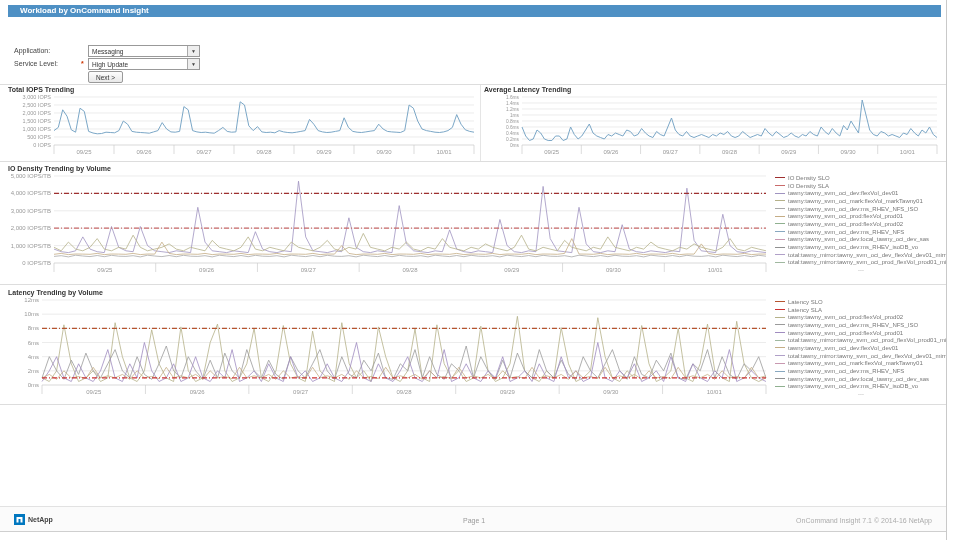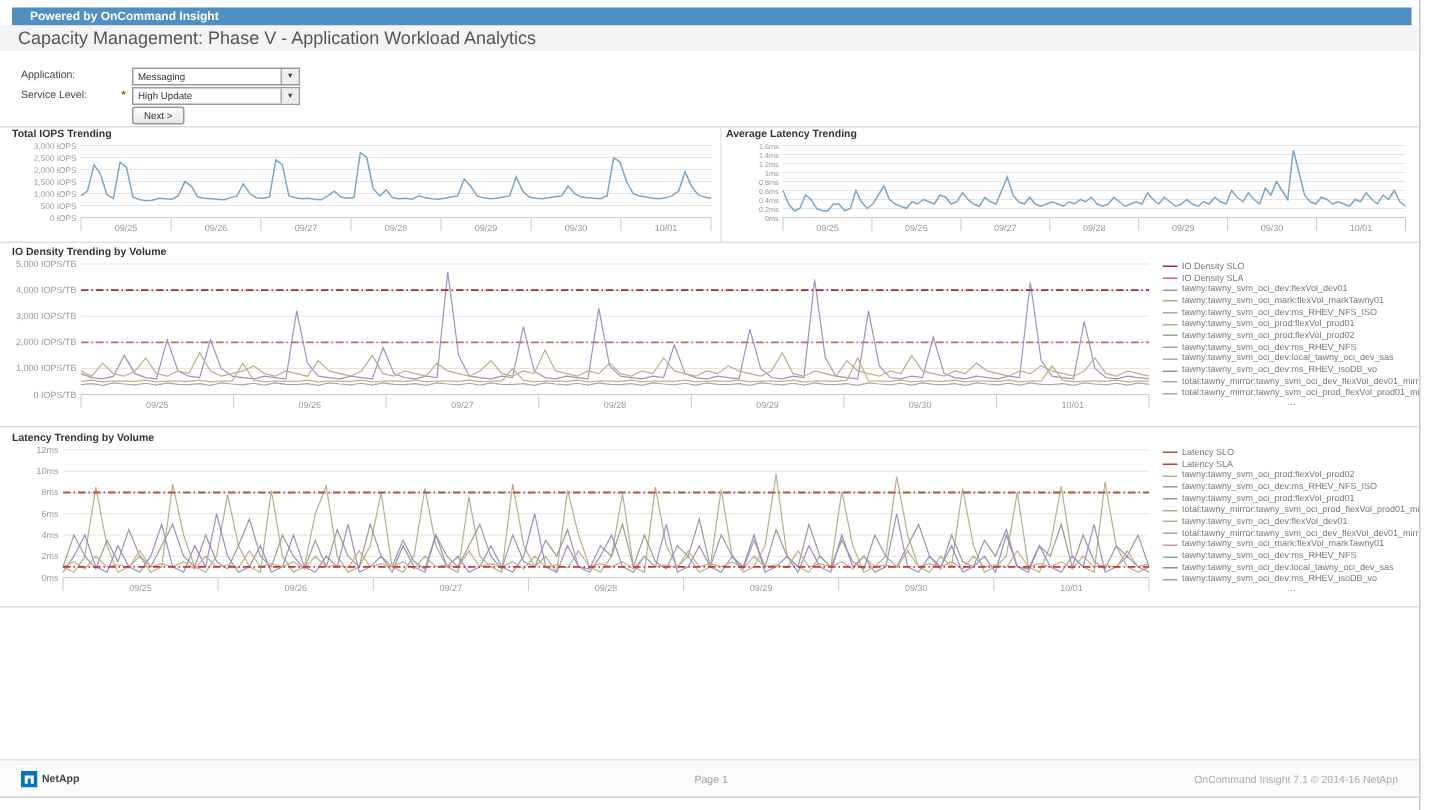--- a/index.html
+++ b/index.html
@@ -31,22 +31,21 @@
   .brand{position:absolute;left:14px;top:7px;display:flex;align-items:center;}
   .brand-text{font-size:7px;font-weight:bold;color:#444;margin-left:3px;}
   .page-num{position:absolute;left:463px;top:10px;font-size:7px;color:#9a9a9a;}
   .copyright{position:absolute;right:14px;top:10px;font-size:7px;color:#ababab;}
 </style>
 </head>
 <body>
 
 <div class="page">
 
-  <div class="topbar">Powered by OnCommand Insight</div>
-  <div class="titlebar">Capacity Management: Phase V - Application Workload Analytics</div>
+  <div class="topbar">Workload by OnCommand Insight</div>
 
   <div class="form-label" style="left:14px;top:47px;">Application:</div>
   <div class="select" style="left:88px;top:45px;">
     <span>Messaging</span>
     <span class="arrow">▼</span>
   </div>
   <div class="form-label" style="left:14px;top:60px;">Service Level:</div>
   <div class="req" style="left:81px;top:60px;">*</div>
   <div class="select" style="left:88px;top:58px;">
     <span>High Update</span>

